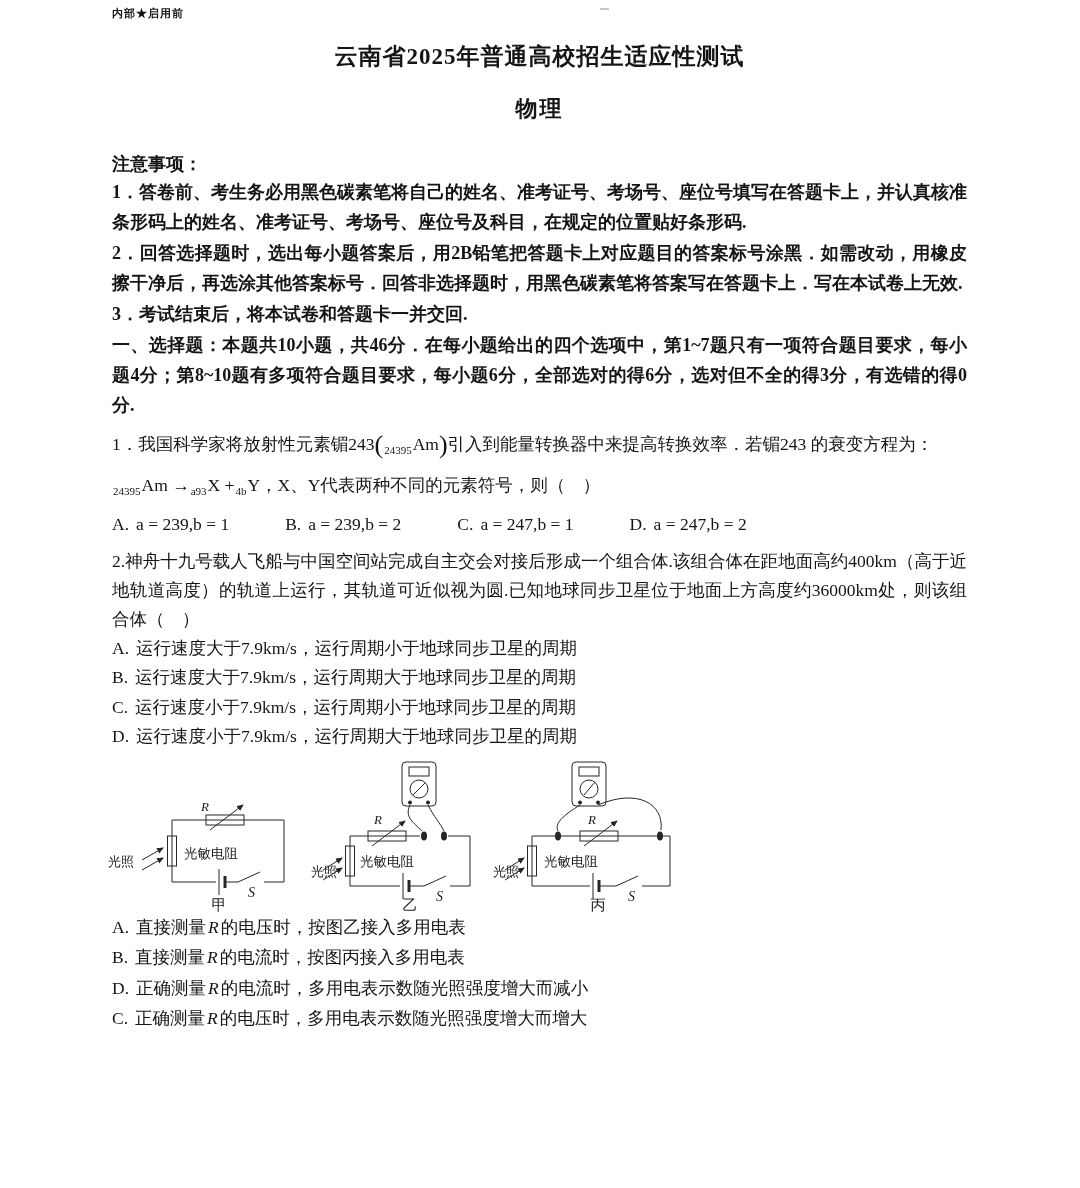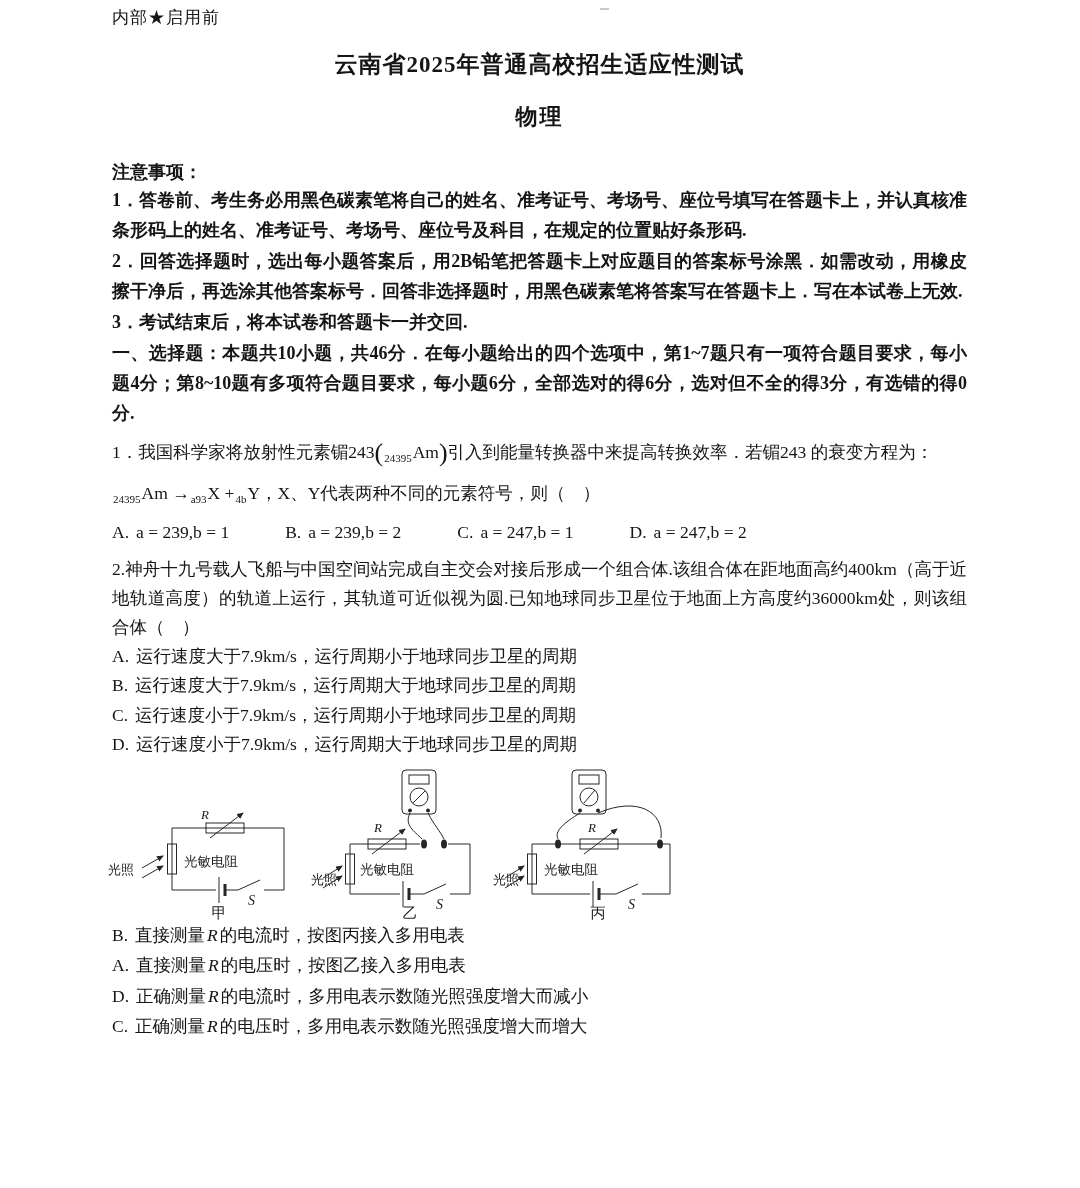--- a/index.html
+++ b/index.html
@@ -1,19 +1,19 @@
 <!DOCTYPE html>
 <html><head>
 <meta charset="utf-8">
 <style>
   html,body{margin:0;padding:0;background:#fff;}
   body{width:1080px;height:1188px;overflow:hidden;color:#151515;
        font-family:"Liberation Serif","DejaVu Serif",serif;position:relative;}
   .page{padding:6px 113px 0 112px;position:relative;}
-  .marking{font-size:17px;font-weight:400;letter-spacing:1px;}
+  .marking{font-size:11px;font-weight:700;letter-spacing:1px;}
   .artifact{position:absolute;left:600px;top:8px;width:9px;height:2px;background:#c9c9c9;}
   .title{font-size:23px;font-weight:700;text-align:center;margin:20px 0 0;letter-spacing:1px;}
   .subject{font-size:22px;font-weight:700;text-align:center;margin:22px 0 0;letter-spacing:2px;}
   .notice-head{font-size:18px;font-weight:700;margin-top:28px;}
   p{margin:0;}
   .bold-par{font-size:18px;font-weight:700;line-height:30px;text-align:justify;margin-top:1px;}
   .qtext{font-size:17.5px;line-height:29px;text-align:justify;}
   .q1line{margin-top:10px;}
   .nuc{display:inline-flex;flex-direction:row;align-items:flex-start;
        font-size:11px;line-height:1.05;vertical-align:-4px;margin:0 1px;}
@@ -206,18 +206,18 @@
         <g>
           <line x1="101" y1="113" x2="101" y2="139"></line>
           <line x1="107" y1="120" x2="107" y2="132" stroke-width="3"></line>
         </g>
         <line x1="124" y1="126" x2="146" y2="116"></line>
         <text x="136" y="141" font-size="14" font-style="italic">S</text>
         <text x="106" y="150" font-size="15" text-anchor="middle">丙</text>
       </svg>
     </div>
 
+    <p class="optrow"><span class="optlabel">A.</span><span>直接测量</span><i class="varR">R</i><span>的电压时，按图乙接入多用电表</span></p>
     <p class="optrow"><span class="optlabel">B.</span><span>直接测量</span><i class="varR">R</i><span>的电流时，按图丙接入多用电表</span></p>
-    <p class="optrow"><span class="optlabel">A.</span><span>直接测量</span><i class="varR">R</i><span>的电压时，按图乙接入多用电表</span></p>
     <p class="optrow"><span class="optlabel">D.</span><span>正确测量</span><i class="varR">R</i><span>的电流时，多用电表示数随光照强度增大而减小</span></p>
     <p class="optrow"><span class="optlabel">C.</span><span>正确测量</span><i class="varR">R</i><span>的电压时，多用电表示数随光照强度增大而增大</span></p>
   </div>
 </div>
 
 </body></html>

